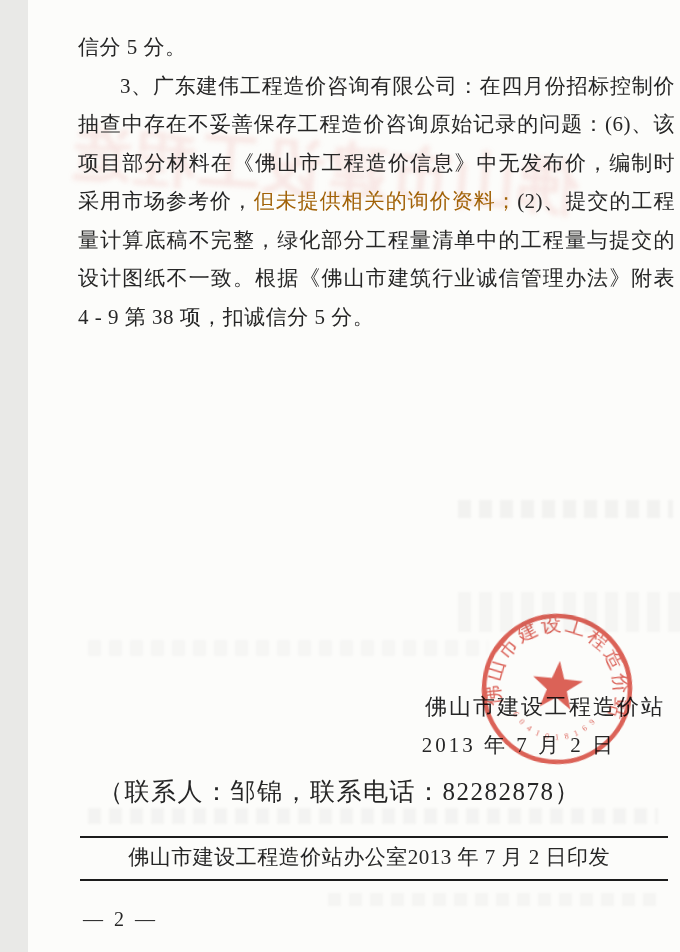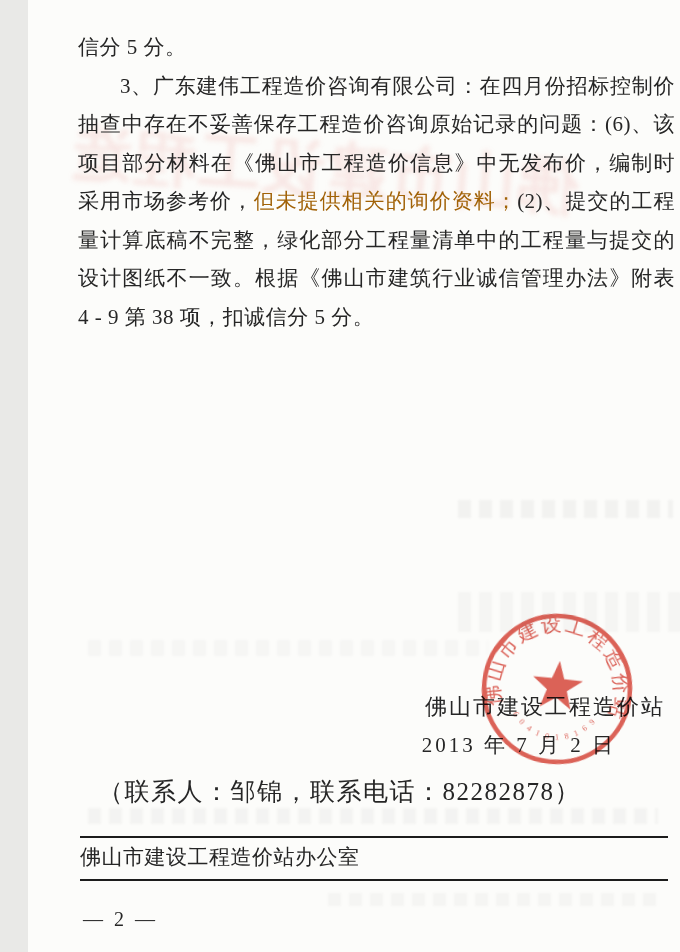--- a/index.html
+++ b/index.html
@@ -20,22 +20,22 @@
   .attach{margin-top:37px;}
   
   .sig-org{position:absolute;top:692px;right:43px;font-size:22px;letter-spacing:2px;white-space:nowrap;}
   .sig-date{position:absolute;top:731px;right:92px;font-size:21px;letter-spacing:3px;white-space:nowrap;text-align:center;}
   .contact{position:absolute;top:775px;left:70px;font-size:25px;letter-spacing:1.5px;white-space:nowrap;}
   
   .frule{position:absolute;left:52px;width:588px;height:2px;background:#1c1c1c;}
   .r1{top:836px;}
   .r2{top:879px;}
   .footer-row{
-    position:absolute;top:843px;left:52px;right:70px;
-    display:flex;justify-content:space-between;align-items:center;
+    position:absolute;top:843px;left:72px;right:70px;
+    display:flex;justify-content:center;align-items:center;
     font-size:21px;letter-spacing:.5px;white-space:nowrap;
   }
   .page-number{position:absolute;left:55px;top:908px;font-size:20px;letter-spacing:3px;}
   
   .seal{
     position:absolute;left:450px;top:610px;width:158px;height:158px;
     mix-blend-mode:multiply;opacity:.85;transform:rotate(6deg);filter:blur(.3px);
   }
   .seal text{font-family:"Liberation Serif","DejaVu Serif",serif;}
   
@@ -87,18 +87,19 @@
     <path d="M 78 50 L 84.1 67.6 L 102.7 68 L 87.9 79.2 L 93.3 97 L 78 86.4 L 62.7 97 L 68.1 79.2 L 53.3 68 L 71.9 67.6 Z" fill="#d8473c"></path>
     <path id="sealArcBottom" d="M 31 95.1 A 50 50 0 0 0 125 95.1" fill="none"></path>
     <text font-size="8" fill="#d8473c">
       <textPath href="#sealArcBottom" startOffset="50%" text-anchor="middle" textLength="96" lengthAdjust="spacing">6041018169</textPath>
     </text>
   </svg>
 
   <div class="frule r1"></div>
   <div class="footer-row">
     <span>佛山市建设工程造价站办公室</span>
+    <span>2013 年 7 月 2 日印发</span>
   </div>
   <div class="frule r2"></div>
 
   <div class="page-number">— 2 —</div>
 
 </div>
 
 </body></html>

